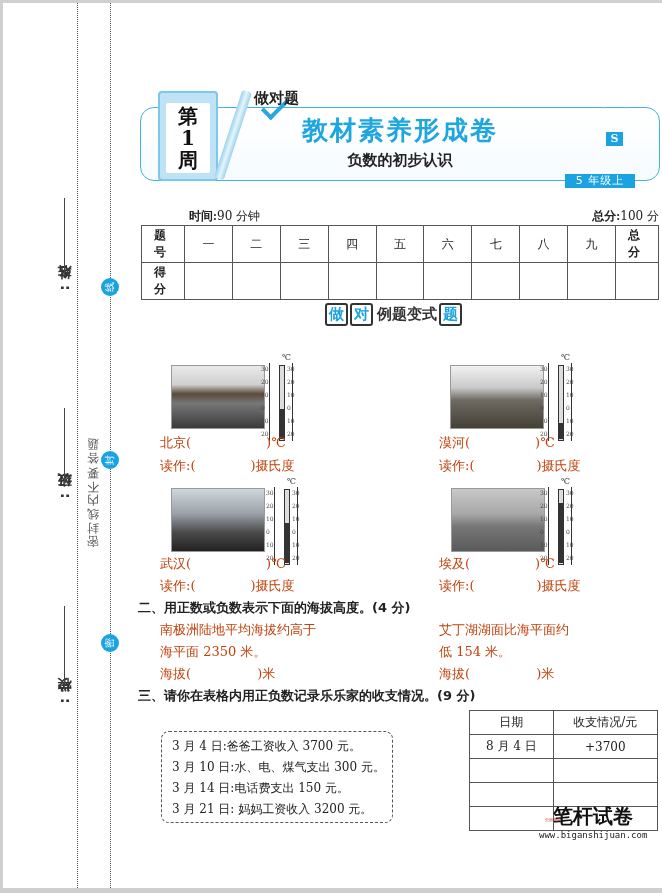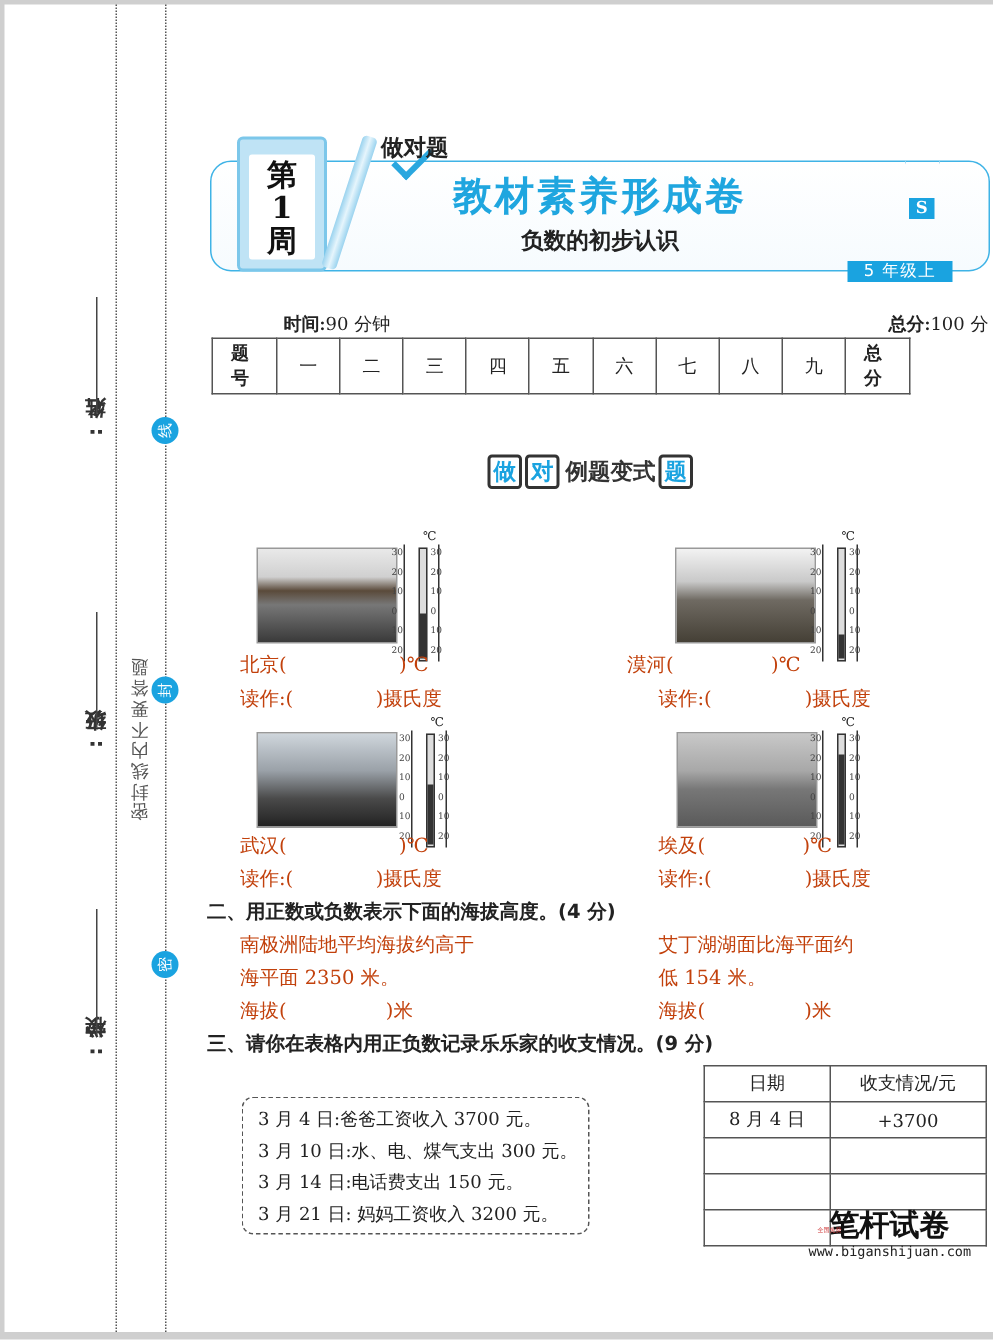--- a/index.html
+++ b/index.html
@@ -28,21 +28,21 @@
   .banner-sub { position:absolute; left:0; right:0; top:66px; text-align:center; font-family:"DejaVu Sans",sans-serif; font-weight:bold; font-size:15px; color:#222; }
   .s-badge { position:absolute; left:466px; top:47px; width:17px; height:14px; background:#1aa3e0; color:#fff; font-size:11px; font-weight:bold; text-align:center; line-height:14px; }
   .s-string { position:absolute; left:463px; top:22px; width:22px; height:26px; border-left:1px solid #8fd0ee; border-right:1px solid #8fd0ee; clip-path:polygon(0 0,100% 0,60% 100%,40% 100%); }
   .grade-tag { position:absolute; left:425px; top:89px; width:70px; height:14px; background:#1aa3e0; color:#fff; font-size:11px; text-align:center; line-height:14px; font-family:"DejaVu Sans",sans-serif; letter-spacing:1px; }
 
   .meta-row { position:absolute; left:138px; top:205px; width:518px; font-size:12px; }
   .meta-row .l { position:absolute; left:0; }
   .meta-row .r { position:absolute; right:0; }
   .meta-row b { font-family:Liberation Serif, serif;padding-left:48px; }
 
-  table.score { position:absolute; left:138px; top:222px; width:466px; border-collapse:collapse; font-size:12px; }
+  table.score { position:absolute; left:138px; top:222px; width:518px; border-collapse:collapse; font-size:12px; }
   table.score td { border:1px solid #555; height:22px; text-align:center; font-family:"DejaVu Sans",sans-serif; }
   table.score td.h { font-weight:bold; letter-spacing:6px; width:40px; }
 
   .section-tag { position:absolute; left:322px; top:300px; display:flex; align-items:center; font-family:"DejaVu Sans",sans-serif; font-weight:bold; font-size:15px; }
   .section-tag .box { border:2px solid #333; border-radius:3px; padding:0 2px; color:#1aa3e0; background:#fff; margin-right:2px; }
   .section-tag .plain { color:#333; margin:0 2px; }
 
   .q { position:absolute; font-size:13px; font-family:"DejaVu Sans",sans-serif; font-weight:bold; color:#222; }
   .txt { position:absolute; font-size:13px; color:#c2410c; white-space:pre; }
 
@@ -122,20 +122,33 @@
       <td>二</td>
       <td>三</td>
       <td>四</td>
       <td>五</td>
       <td>六</td>
       <td>七</td>
       <td>八</td>
       <td>九</td>
       <td class="h">总 分</td>
     </tr>
+    <tr>
+      <td class="h">得 分</td>
+      <td></td>
+      <td></td>
+      <td></td>
+      <td></td>
+      <td></td>
+      <td></td>
+      <td></td>
+      <td></td>
+      <td></td>
+      <td></td>
+    </tr>
   </tbody>
     </table>
 
   <div class="section-tag">
     <span class="box">做</span>
     <span class="box">对</span>
     <span class="plain">例题变式</span>
     <span class="box">题</span>
   </div>
 
@@ -172,21 +185,21 @@
       <span class="tick" style="left: 17px; top: 15px;">20</span>
       <span class="tick" style="left: -9px; top: 28px;">10</span>
       <span class="tick" style="left: 17px; top: 28px;">10</span>
       <span class="tick" style="left: -9px; top: 41px;">0</span>
       <span class="tick" style="left: 17px; top: 41px;">0</span>
       <span class="tick" style="left: -9px; top: 54px;">10</span>
       <span class="tick" style="left: 17px; top: 54px;">10</span>
       <span class="tick" style="left: -9px; top: 67px;">20</span>
       <span class="tick" style="left: 17px; top: 67px;">20</span>
     </div>
-  <div class="txt" style="left:415px; top:431px;"><span>漠河(</span><span style="display:inline-block;width:65px"></span><span>)℃</span></div>
+  <div class="txt" style="left:436px; top:431px;"><span>漠河(</span><span style="display:inline-block;width:65px"></span><span>)℃</span></div>
   <div class="txt" style="left:436px; top:454px;"><span>读作:(</span><span style="display:inline-block;width:62px"></span><span>)摄氏度</span></div>
 
   <div class="photo wuhan" style="left:168px; top:485px;"></div>
   <div class="thermo" style="left:271px; top:484px;">
     <span class="unit">℃</span>
     <div class="tube"></div>
       <div class="fill" style="height:40px"></div>
   <span class="tick" style="left: -9px; top: 2px;">30</span>
       <span class="tick" style="left: 17px; top: 2px;">30</span>
       <span class="tick" style="left: -9px; top: 15px;">20</span>

